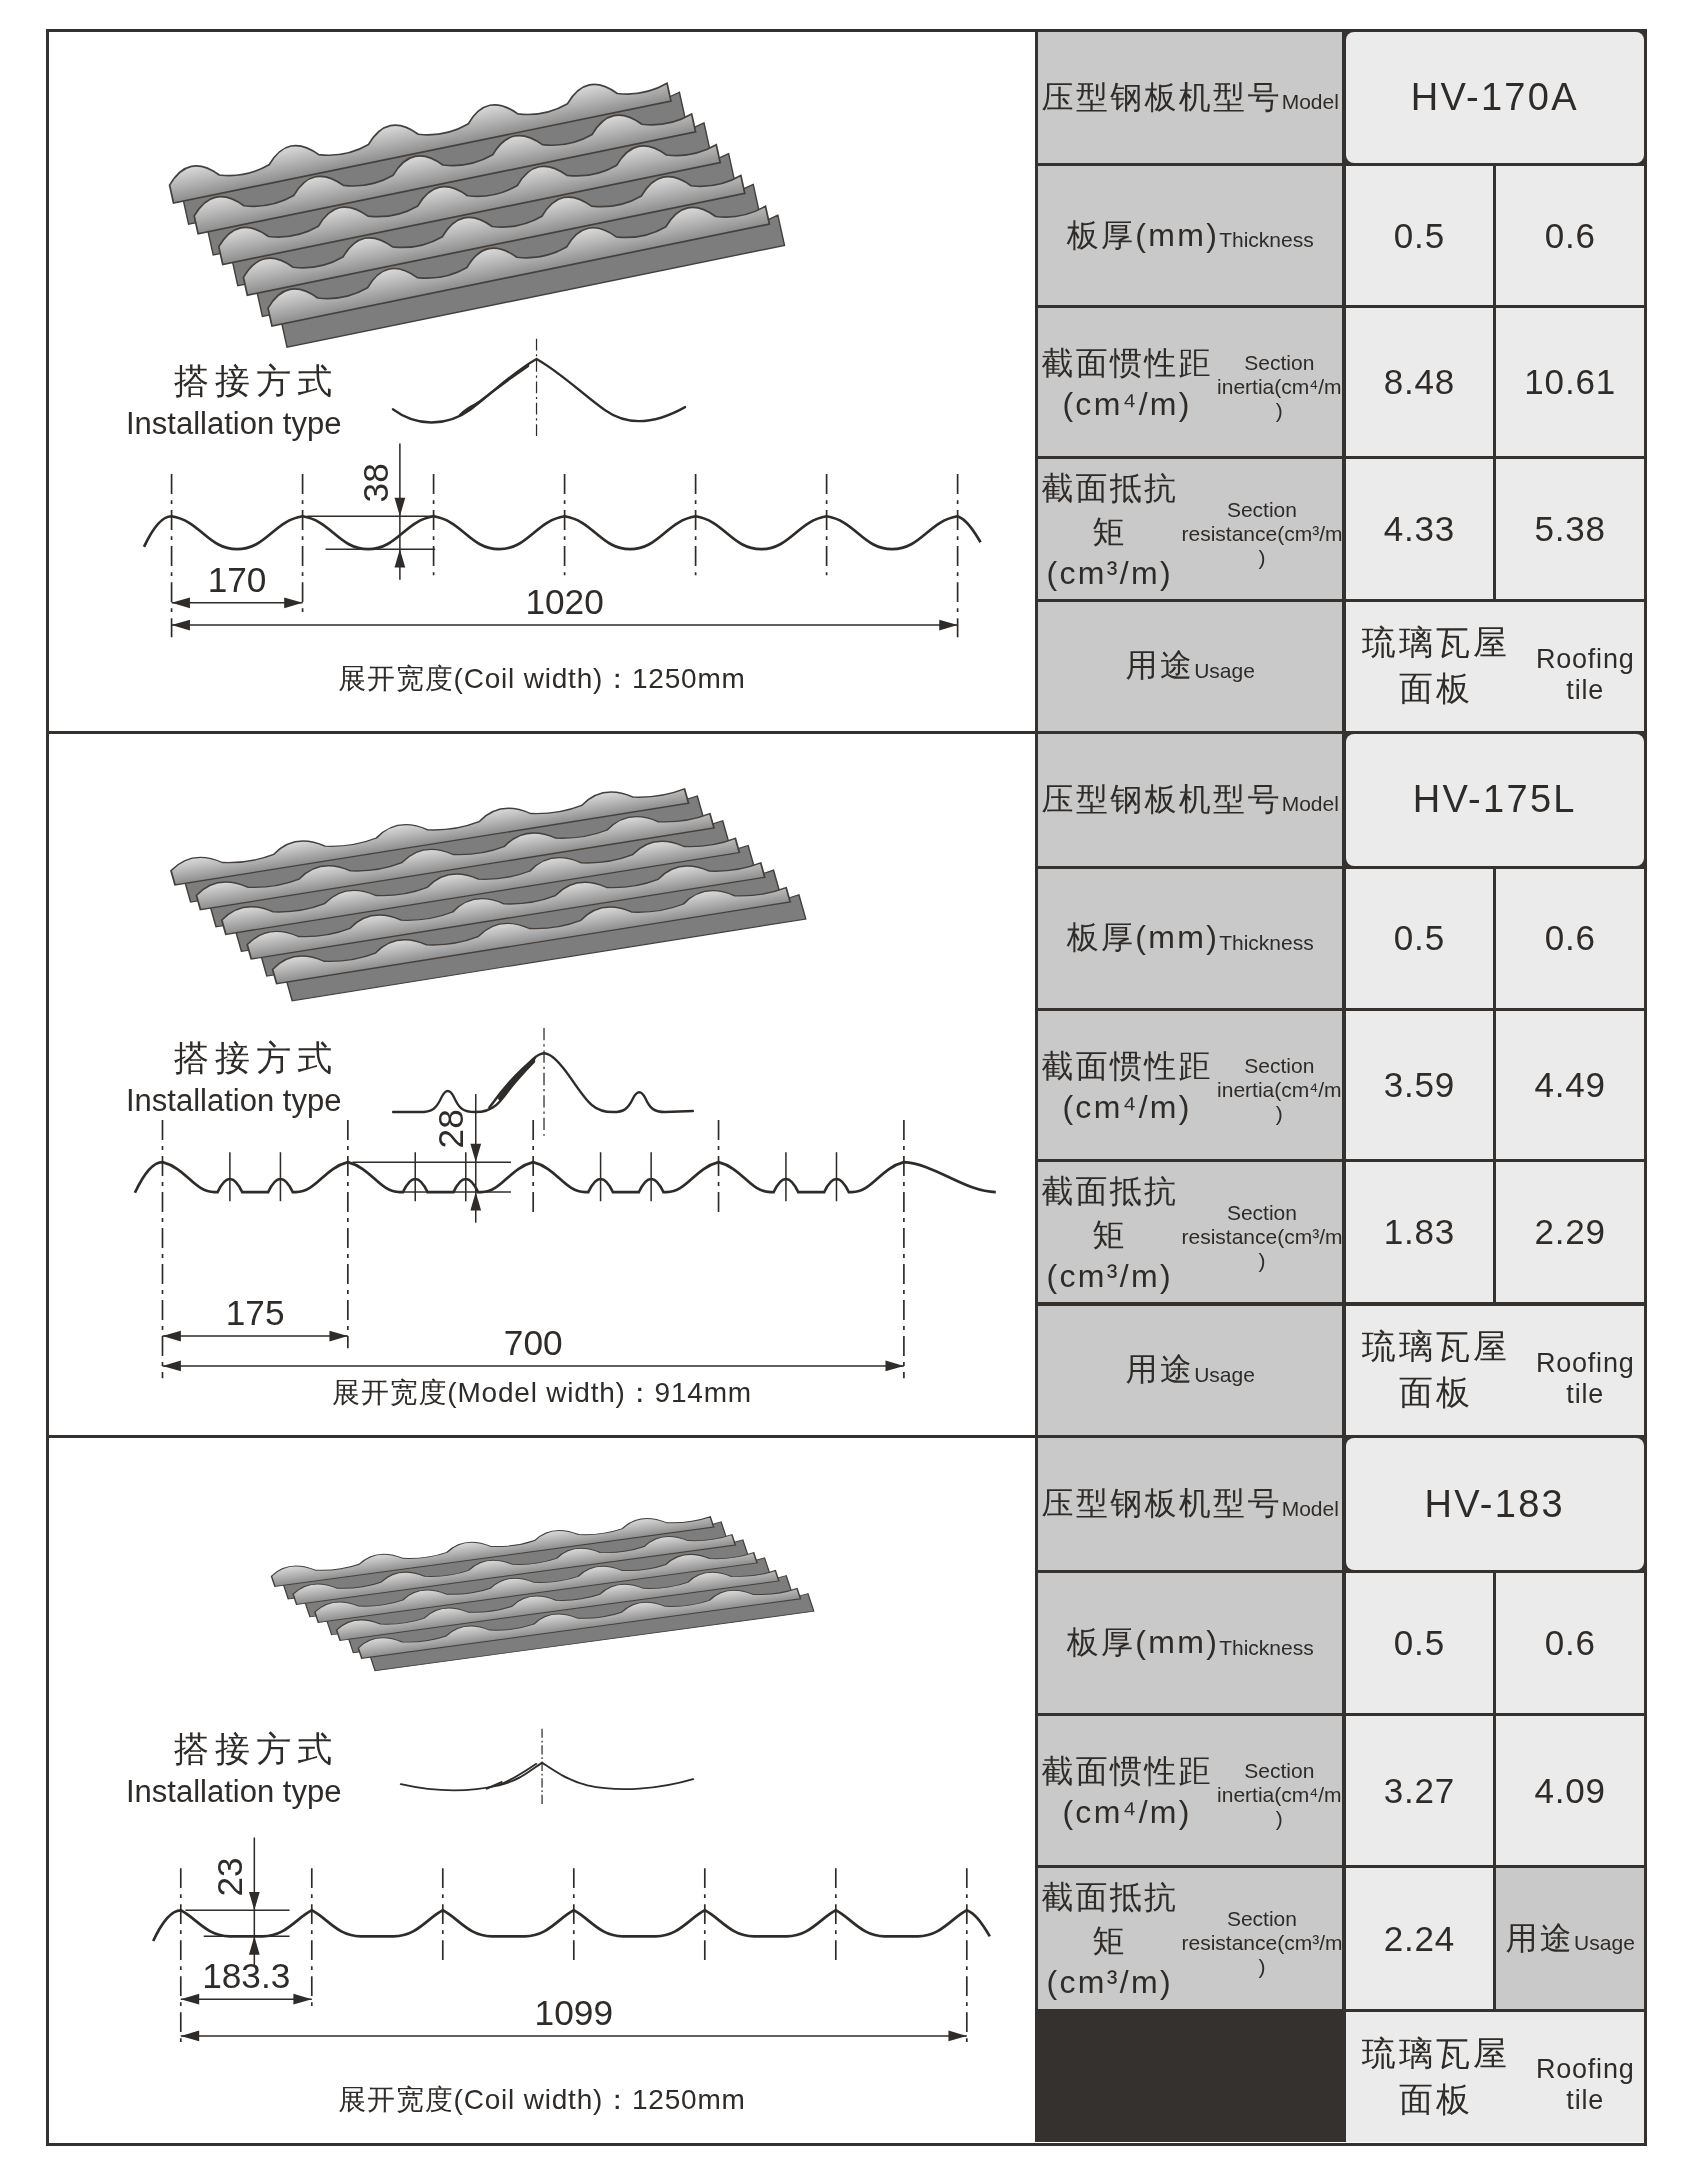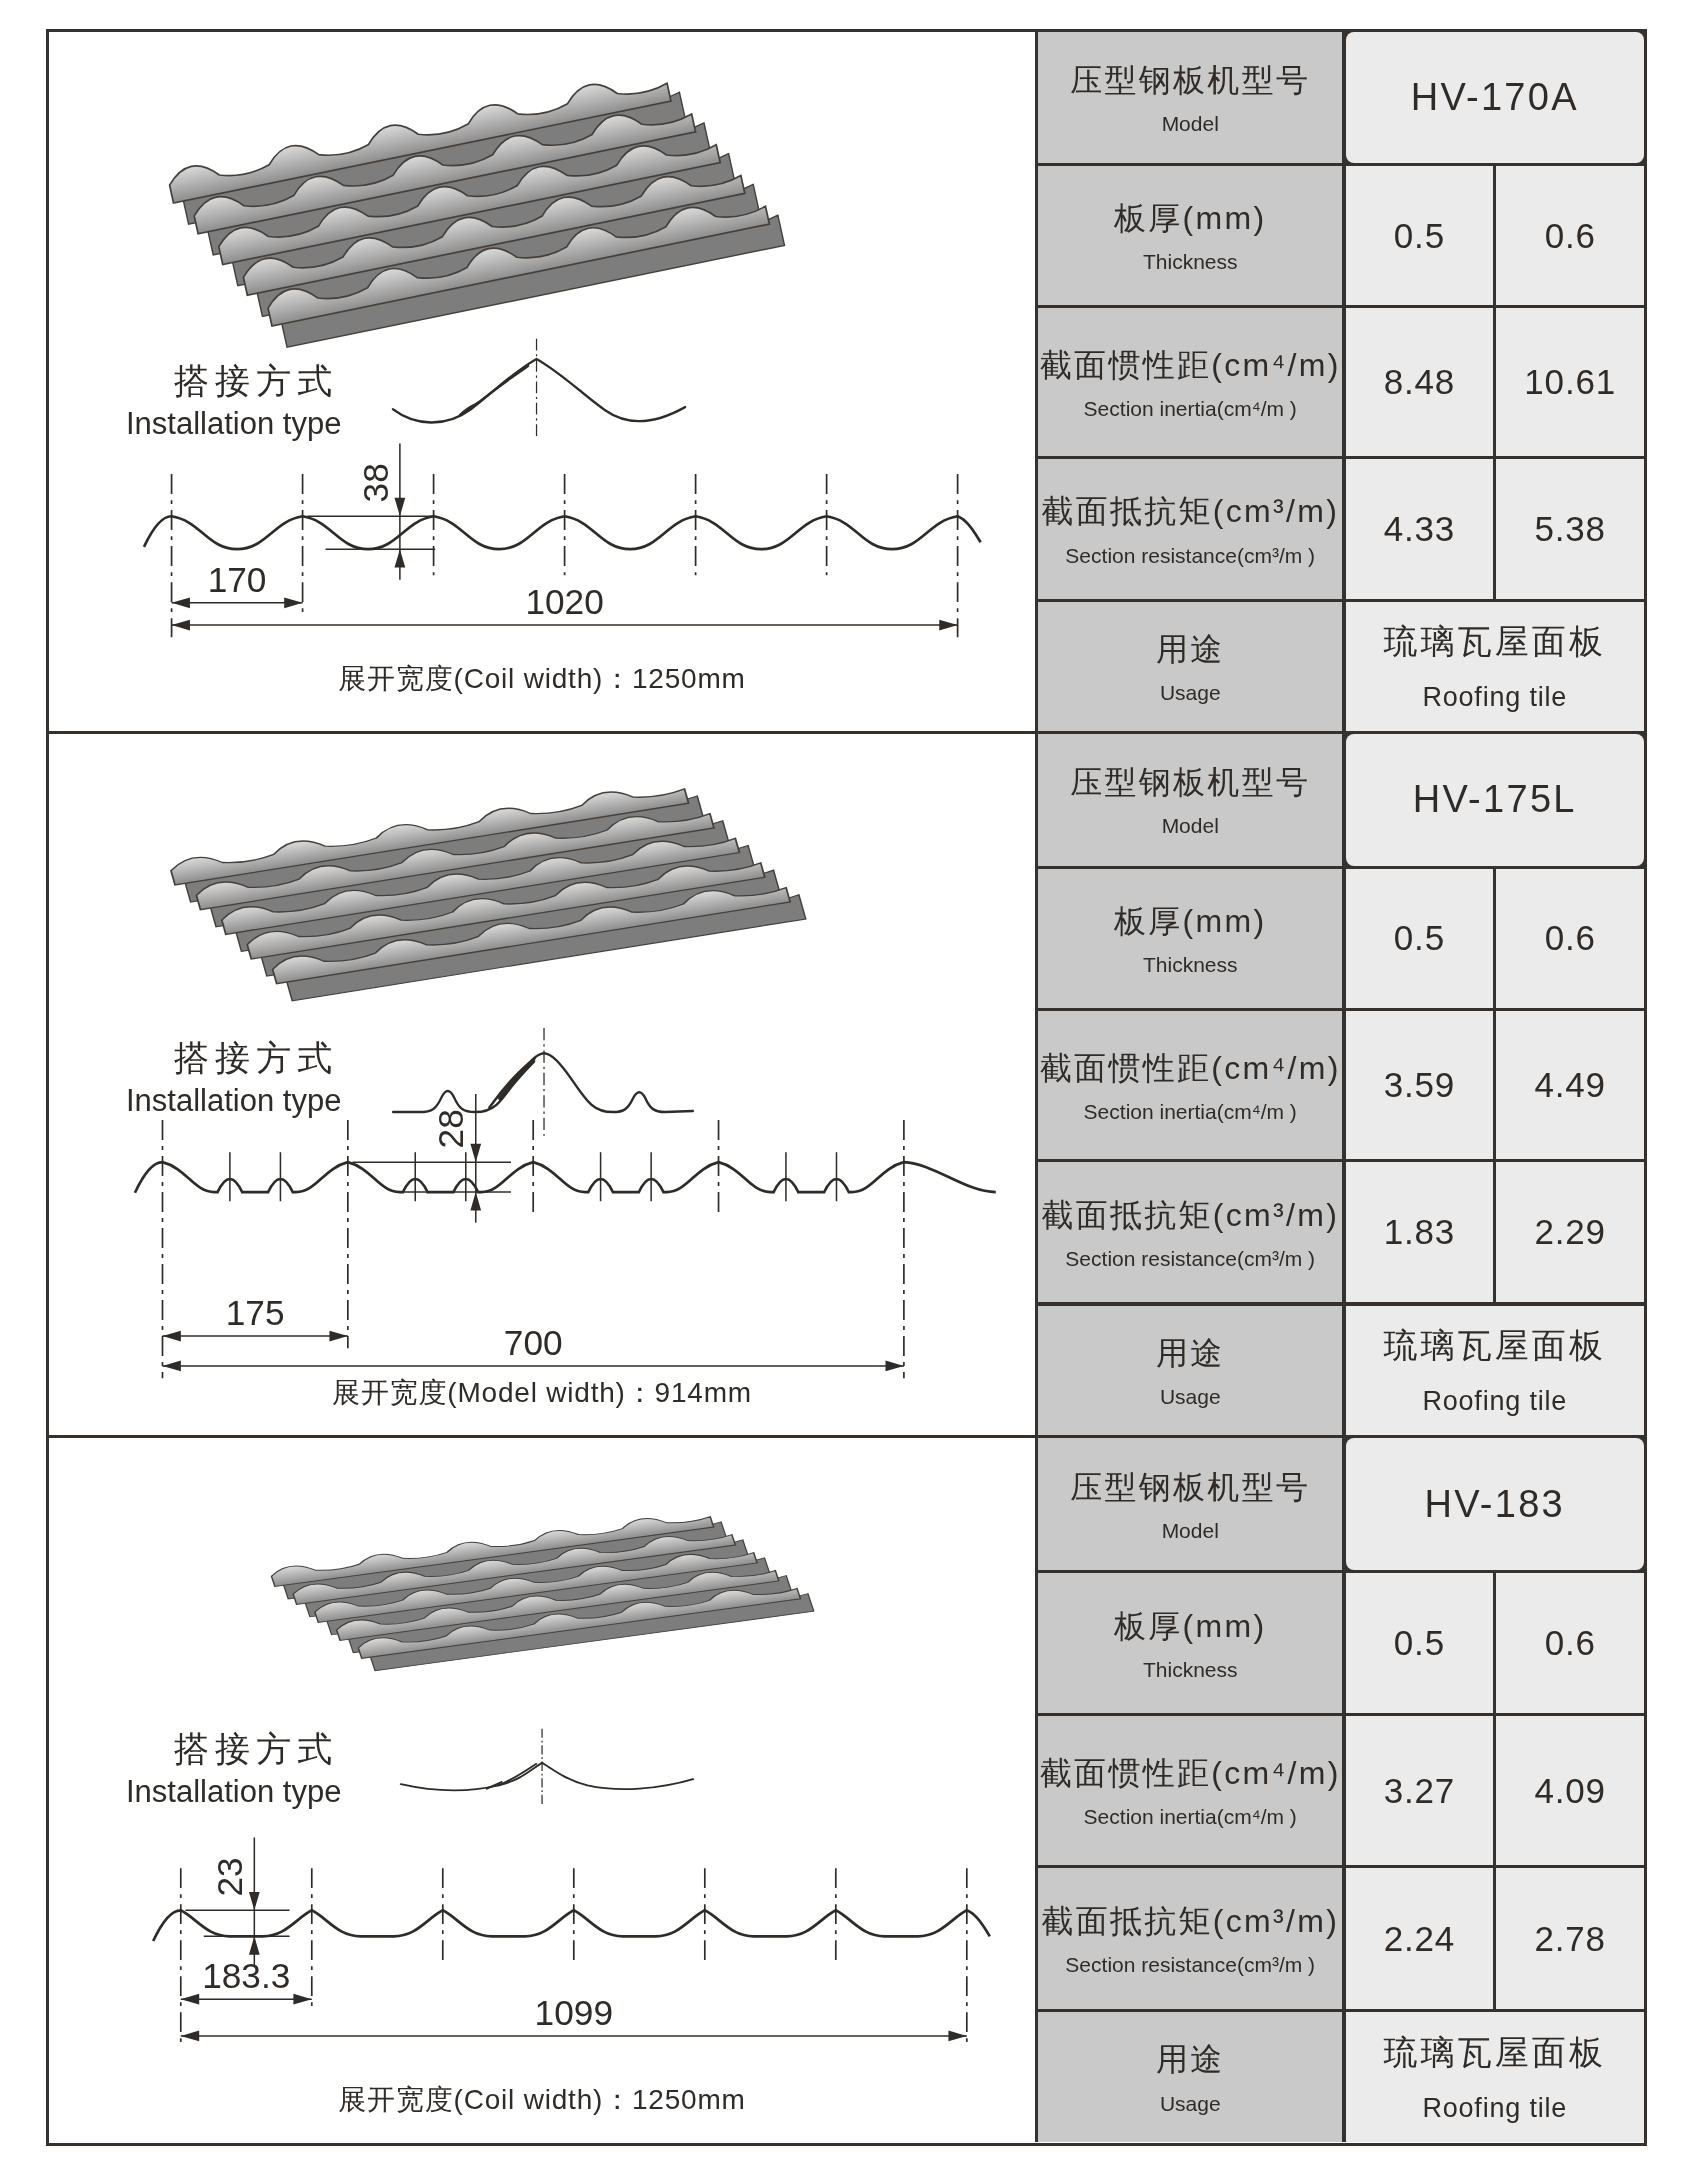--- a/index.html
+++ b/index.html
@@ -14,21 +14,21 @@
   .drawing-area svg{position:absolute;}
   .inst{position:absolute;left:77px;line-height:1.18;}
   .inst-zh{font-size:35px;letter-spacing:6.1px;margin-left:48px;}
   .inst-en{font-size:31px;margin-top:4.6px;}
   .coil{position:absolute;width:100%;text-align:center;font-size:28px;letter-spacing:0.8px;}
   
   .spec-table{width:606px;flex:none;border-left:3.1px solid #35312e;display:grid;
               grid-template-columns:400fr 194fr 194fr;
               grid-template-rows:176fr 186fr 198fr 187fr 173fr;
               gap:3.1px;background:#35312e;}
-  .cell{display:flex;flex-direction:column;justify-content:center;align-items:center;text-align:center;}
+  .cell{display:flex;flex-direction:row;justify-content:center;align-items:center;text-align:center;}
   .label-cell{background:#c8c9c8;}
   .value-cell{background:#ebebeb;font-size:35px;letter-spacing:0.8px;}
   .zh{font-size:32px;letter-spacing:2.3px;}
   .en{font-size:21px;margin-top:9.2px;letter-spacing:0;text-align:center;}
   .span2{grid-column:2/4;}
   .model-val{font-size:38px;letter-spacing:2.3px;border-radius:8px;}
   .usage-zh{font-size:34px;letter-spacing:3.1px;}
   .usage-en{font-size:27px;margin-top:17px;}
   svg text{font-family:"Liberation Sans","DejaVu Sans",sans-serif;fill:#2f2b28;}
   .dimnum{font-size:46px;}
@@ -309,21 +309,20 @@
         <div class="zh">截面惯性距(cm⁴/m)</div>
         <div class="en">Section inertia(cm⁴/m )</div>
       </div>
       <div class="cell value-cell">3.27</div>
       <div class="cell value-cell">4.09</div>
       <div class="cell label-cell">
         <div class="zh">截面抵抗矩(cm³/m)</div>
         <div class="en">Section resistance(cm³/m )</div>
       </div>
       <div class="cell value-cell">2.24</div>
-      <div class="cell value-cell">2.78</div>
       <div class="cell label-cell">
         <div class="zh">用途</div>
         <div class="en">Usage</div>
       </div>
       <div class="cell value-cell span2">
         <div class="usage-zh">琉璃瓦屋面板</div>
         <div class="usage-en">Roofing tile</div>
       </div>
     </div>
   </div>

